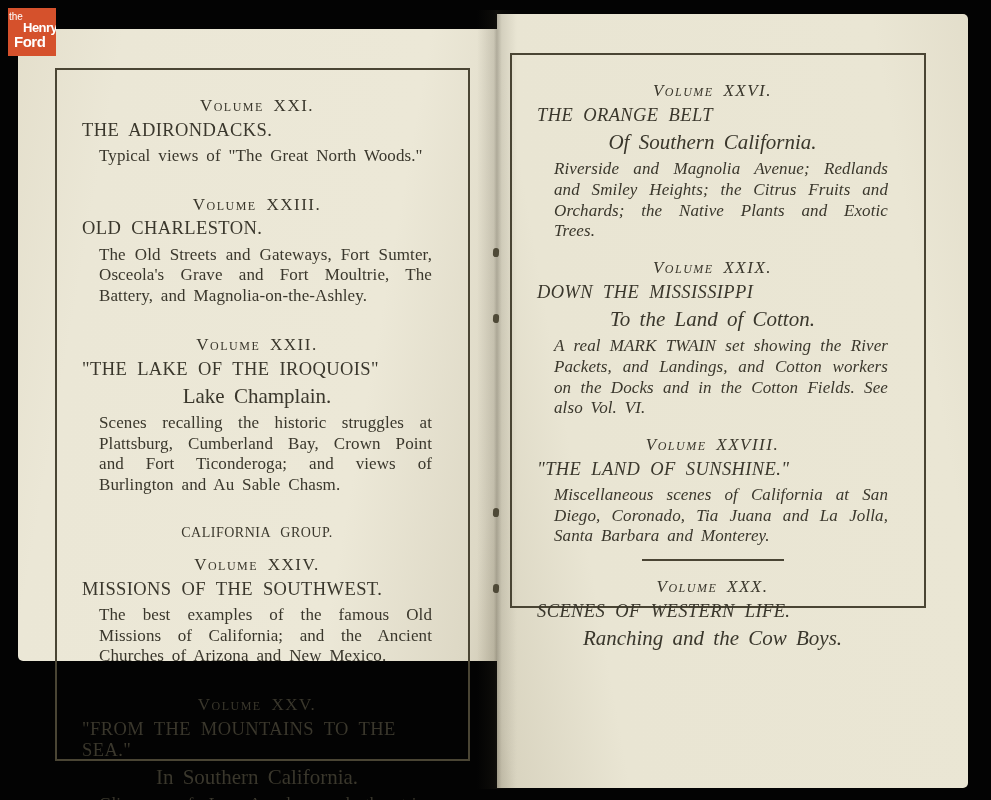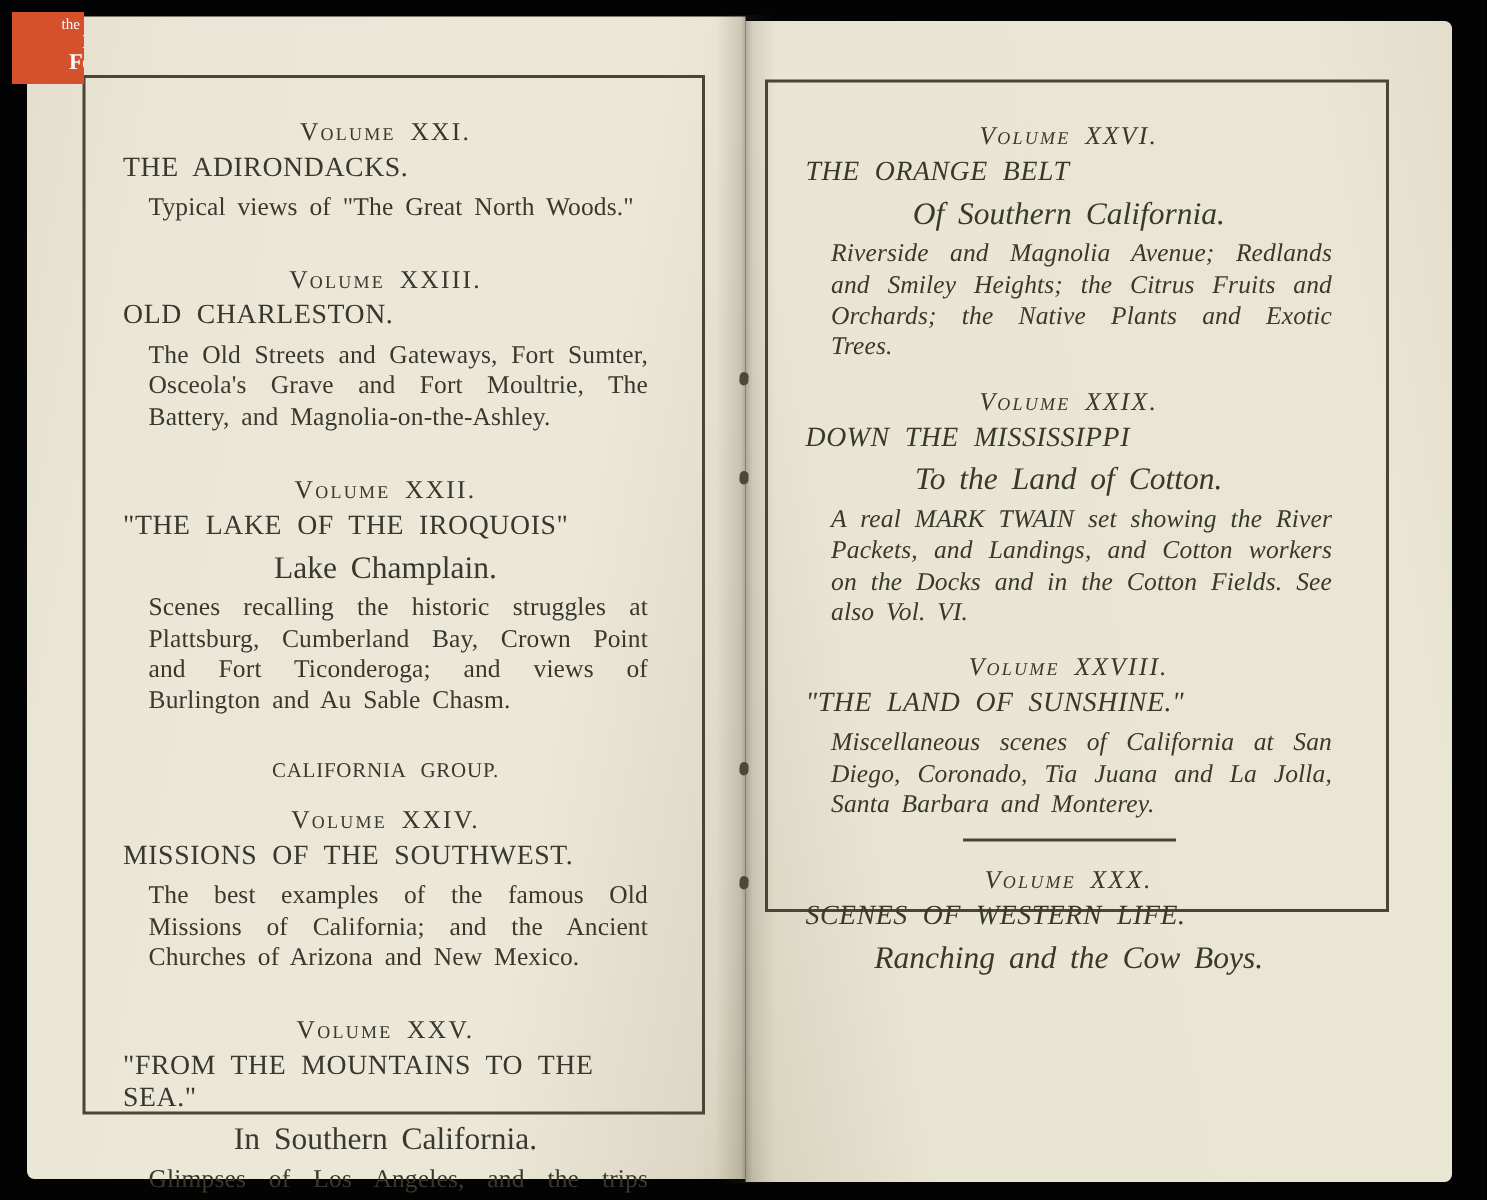--- a/index.html
+++ b/index.html
@@ -15,33 +15,32 @@
     color: #3a372c;
   }
 
   
   .hf-logo {
     position: absolute;
     left: 8px; top: 8px;
     width: 48px; height: 48px;
     background: #d5512c;
     z-index: 5;
-    font-family: Liberation Serif, serif;
+    font-family: Liberation Sans, sans-serif;
     color: #fff;
     overflow: hidden;
-    padding-left: 32px;
   }
   .hf-the  { display: block; font-size: 10px; line-height: 10px; margin: 4px 0 0 1px; letter-spacing: 0; }
   .hf-henry{ display: block; font-size: 13px; line-height: 12px; font-weight: bold; margin: 0 0 0 15px; letter-spacing: -0.5px; }
   .hf-ford { display: block; font-size: 15px; line-height: 14px; font-weight: bold; margin: 1px 0 0 6px; letter-spacing: -0.5px; }
 
   
   .page { position: absolute; }
   .page-left {
-    left: 18px; top: 11px; width: 479px; height: 775px;
+    left: 18px; top: 29px; width: 479px; height: 632px;
     background: linear-gradient(100deg, #e4dfcc 0%, #ebe7d6 18%, #ece8d7 70%, #ddd8c5 94%, #cfc9b4 100%);
     border-radius: 5px 0 0 5px;
   }
   .page-right {
     left: 497px; top: 14px; width: 471px; height: 774px;
     background: linear-gradient(260deg, #e3decb 0%, #eae6d4 16%, #e9e5d3 78%, #d9d4c0 97%, #cfc9b4 100%);
     border-radius: 0 5px 5px 0;
   }
 
   

